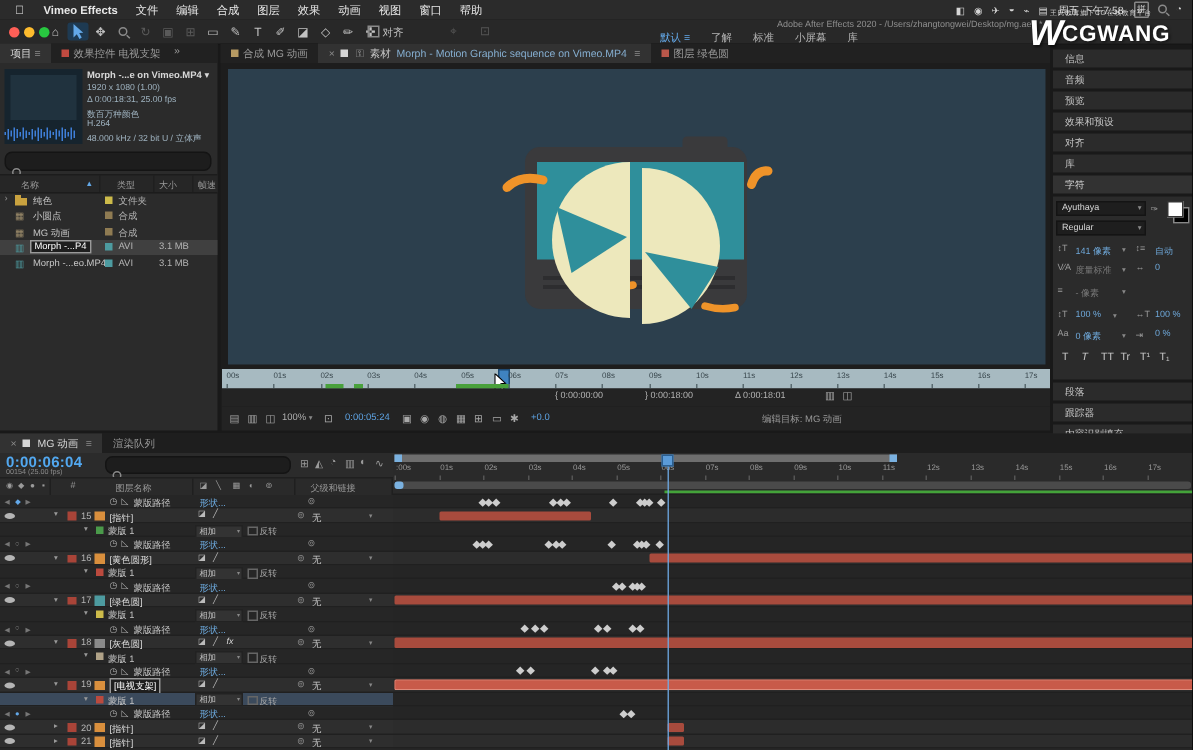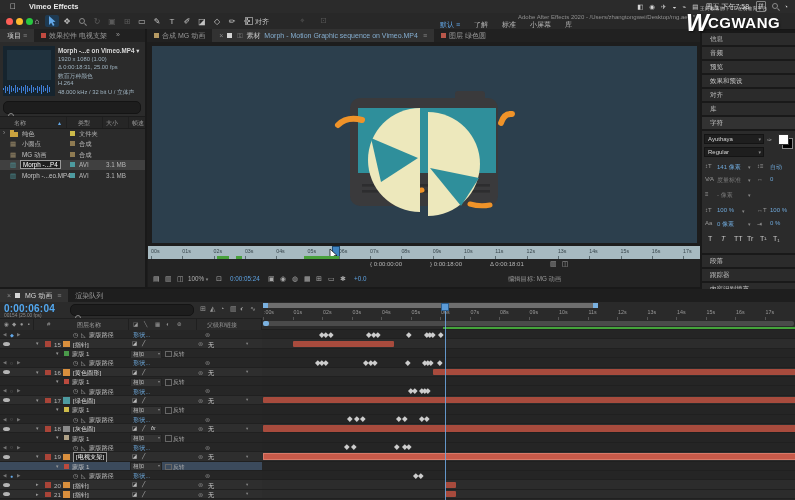--- a/index.html
+++ b/index.html
@@ -123,20 +123,31 @@
           text-shadow:1px 1px 2px rgba(0,0,0,0.6);}
 </style>
 </head>
 <body>
 
 <div id="root">
 
   <div id="menubar">
     <span class="mitem mapple"></span>
     <span class="mitem mapp">Vimeo Effects</span>
+    <span id="menu-items" style="display:flex">
+        <span class="mitem">文件</span>
+        <span class="mitem">编辑</span>
+        <span class="mitem">合成</span>
+        <span class="mitem">图层</span>
+        <span class="mitem">效果</span>
+        <span class="mitem">动画</span>
+        <span class="mitem">视图</span>
+        <span class="mitem">窗口</span>
+        <span class="mitem">帮助</span>
+      </span>
     <span id="mb-right">
         <span class="sic">◧</span>
         <span class="sic">◉</span>
         <span class="sic">✈</span>
         <span class="sic">◒</span>
         <span class="sic">⌁</span>
         <span class="sic">▤</span>
         <span style="margin: 0px 4px;">周五 下午7:58</span>
         <span class="sic" style="font-size: 6px; border: 1px solid rgb(136, 136, 136); padding: 0px 1px; border-radius: 1px;">拼</span>
         <span class="sic"><span class="i-mag"></span></span>

